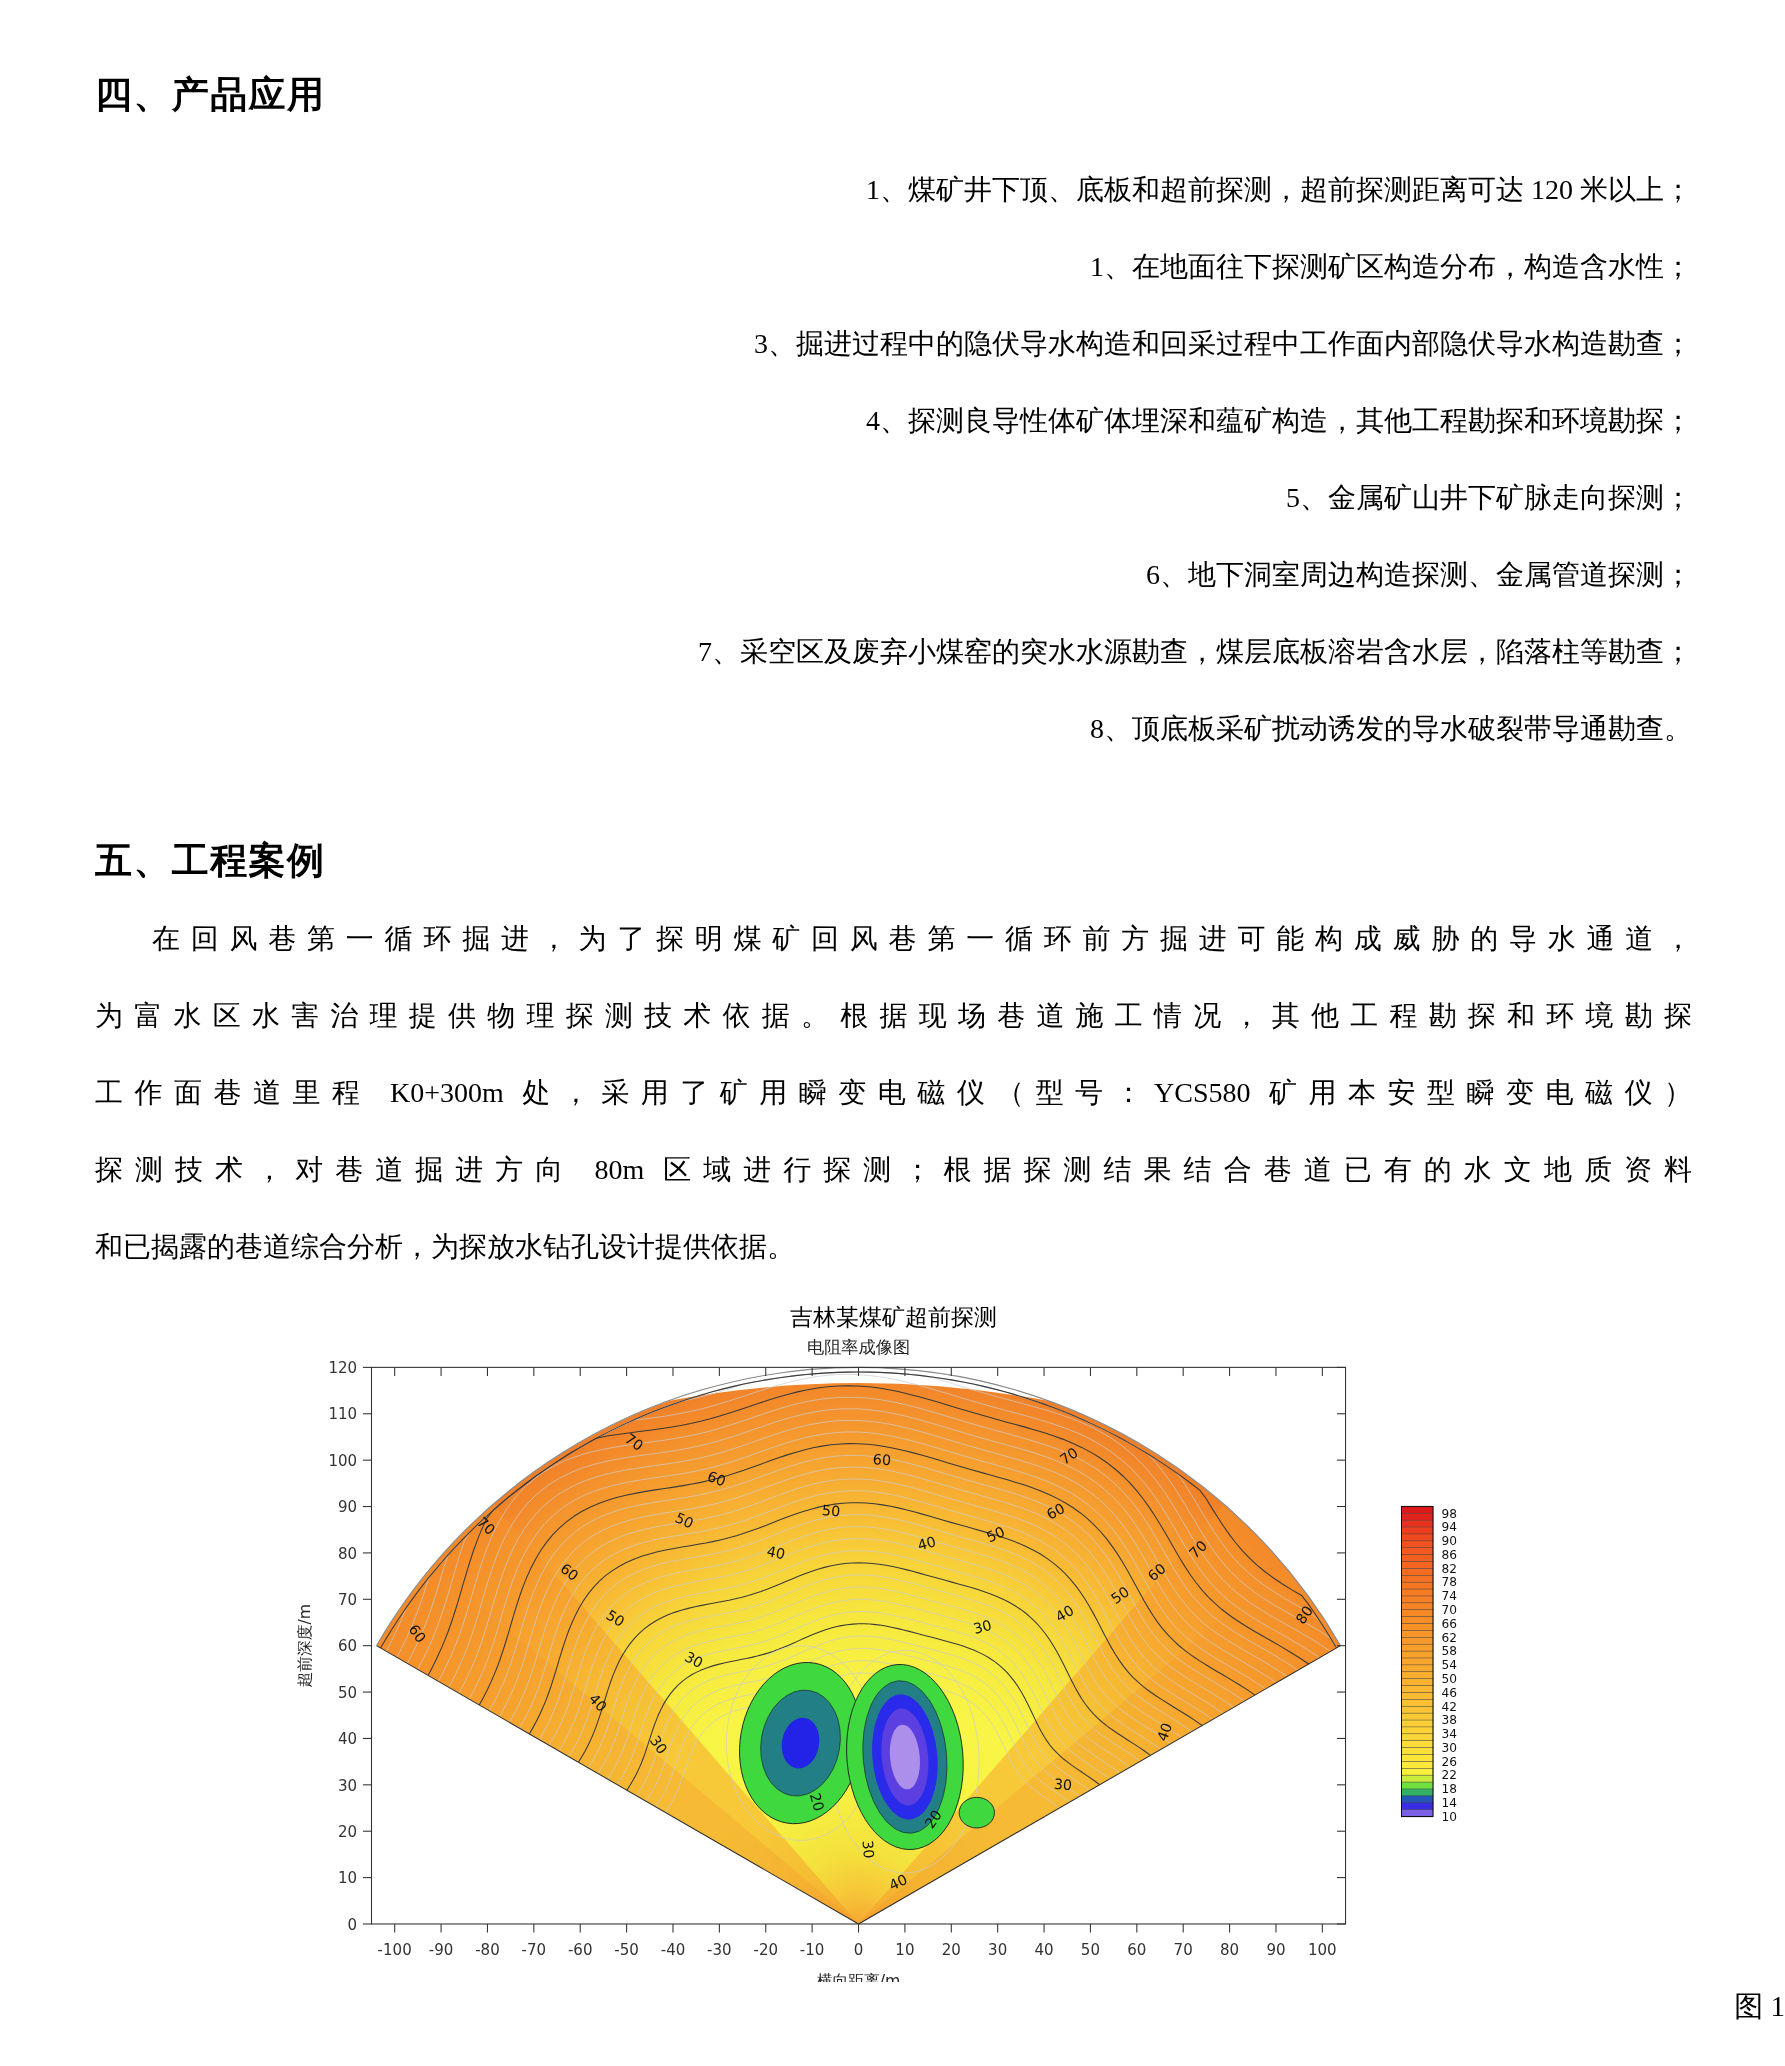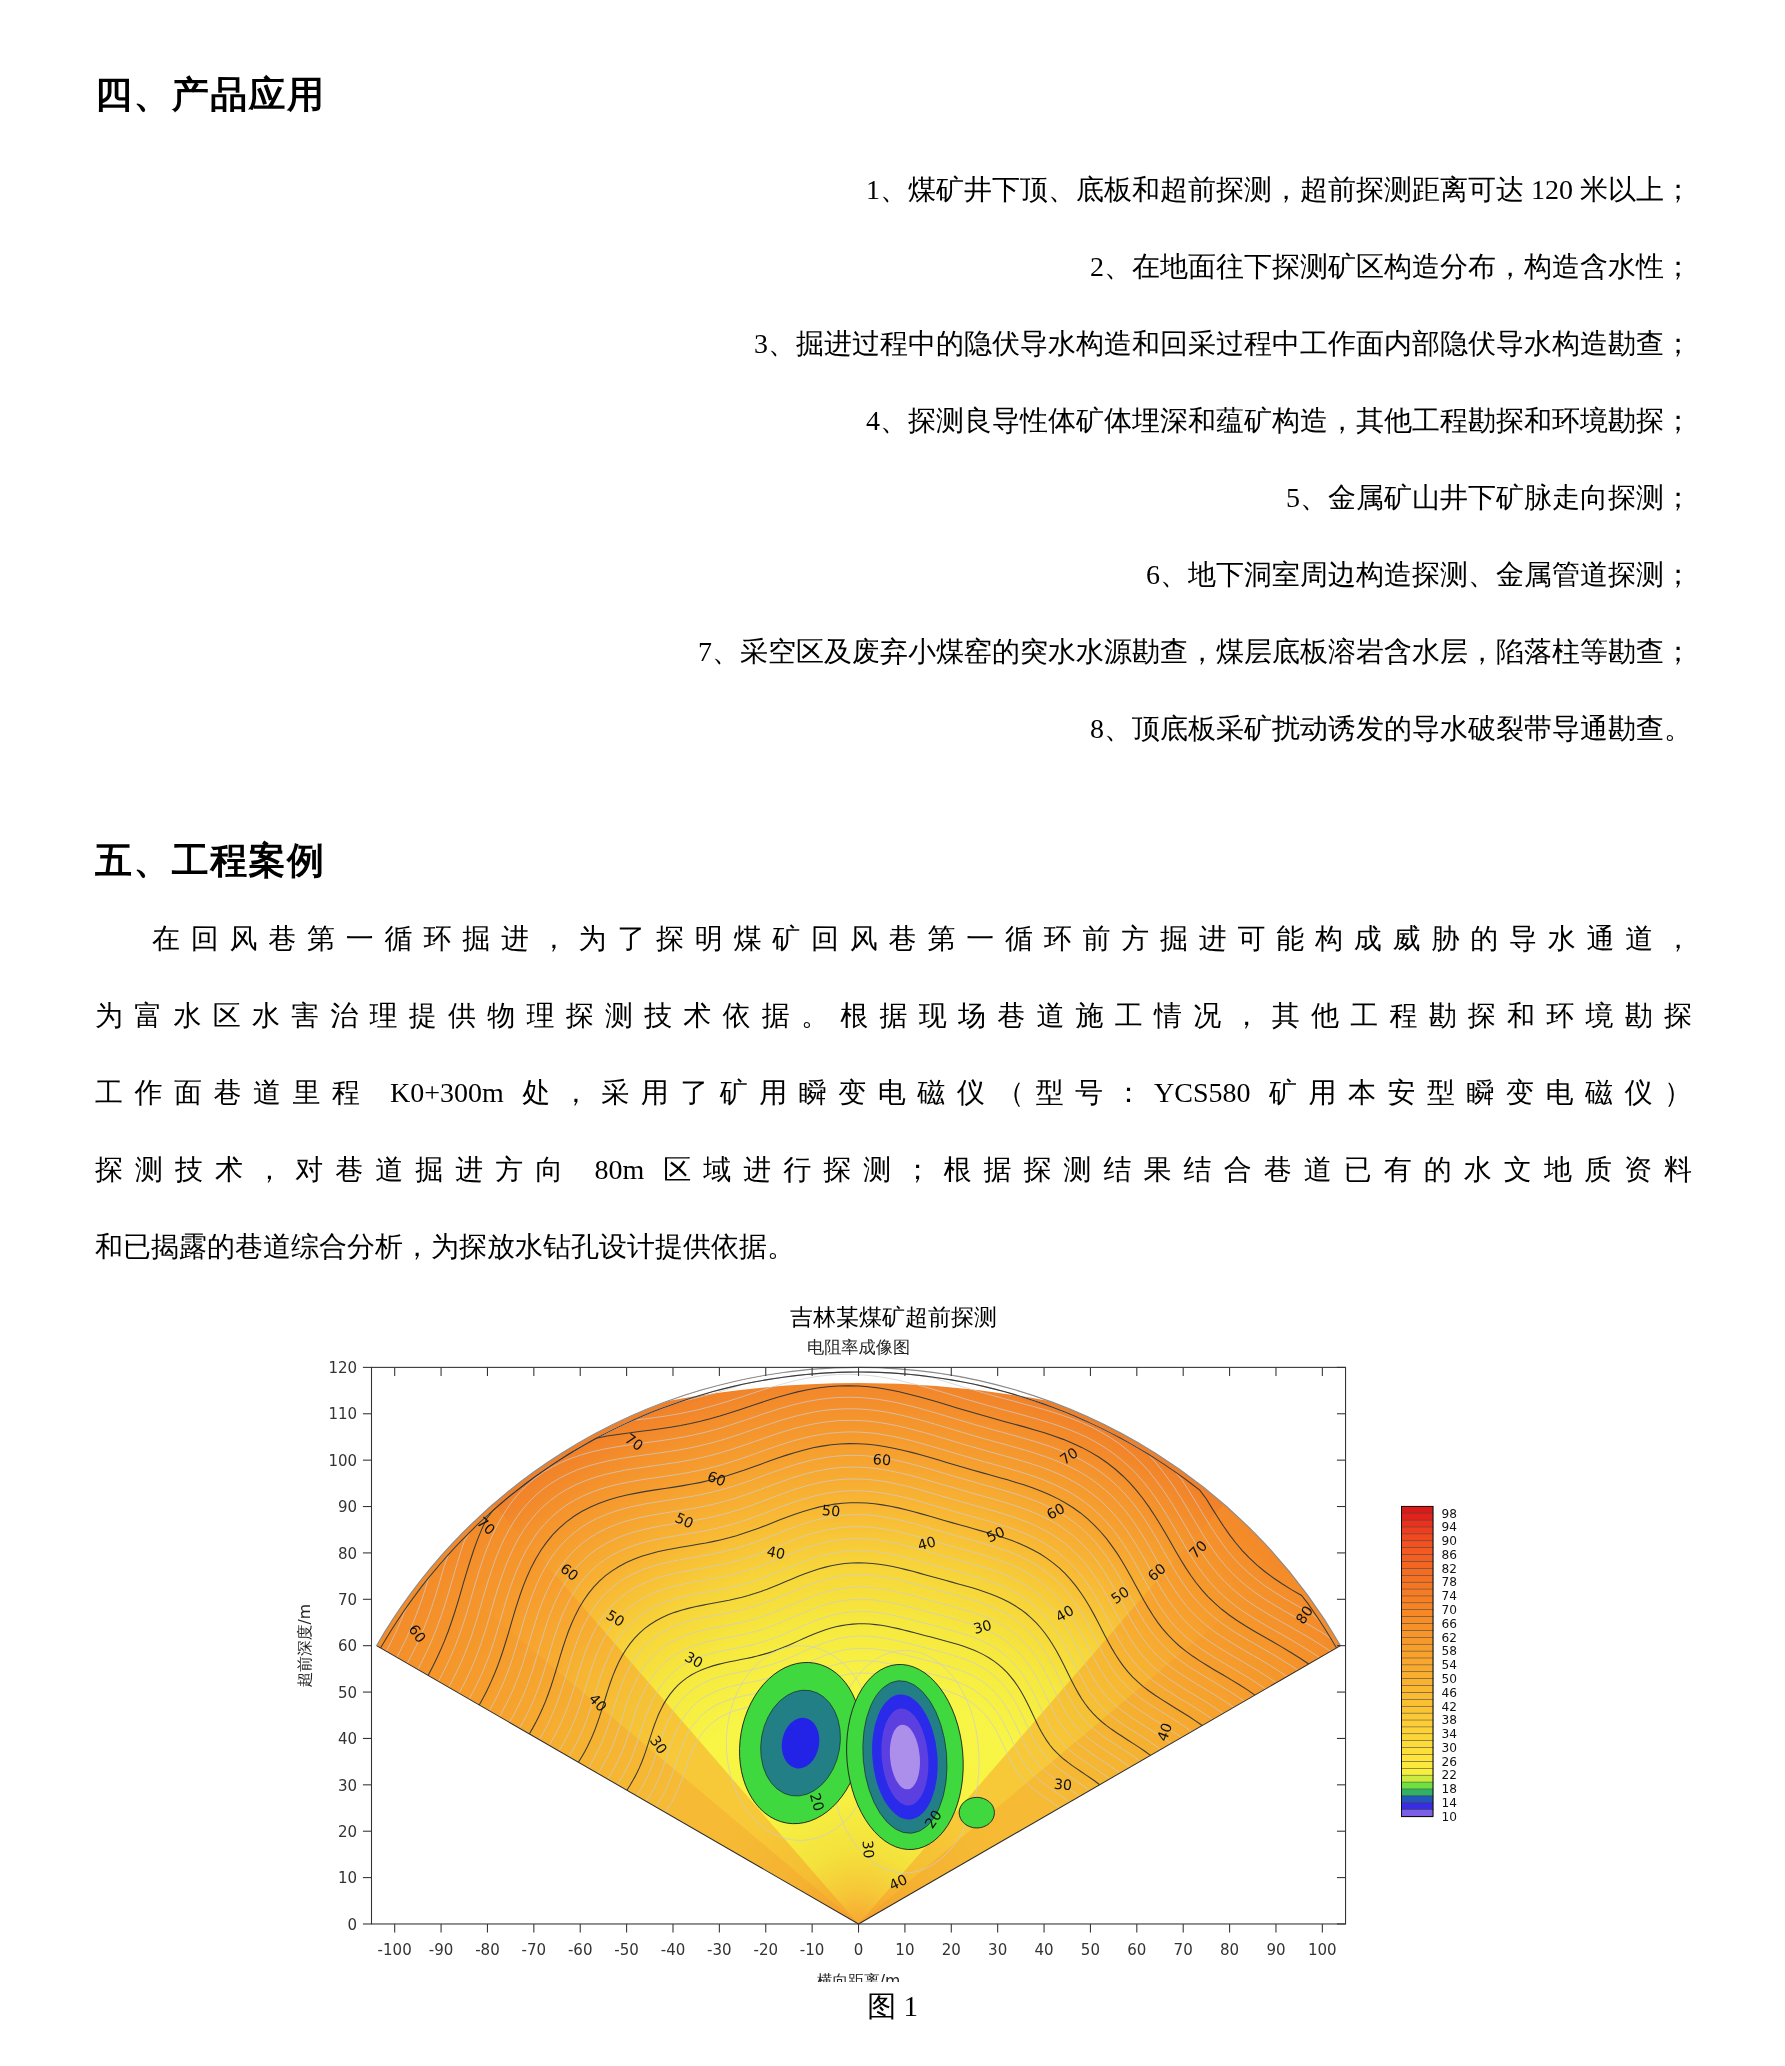--- a/index.html
+++ b/index.html
@@ -28,33 +28,33 @@
     width:1597px;
   }
   .pline.first { text-indent:57px; }
   .pline.last { text-align-last:left; }
   .fig-title {
     margin-top:17px; text-align:center; font-size:23px;
   }
   .fig-chart-wrap { margin-left:271px; }
   svg text { font-family:"DejaVu Sans", sans-serif; }
   .fig-caption {
-    text-align:center; font-size:29px; margin-top:2.9px;
+    text-align:right; font-size:29px; margin-top:2.9px;
   }
 </style>
 </head>
 <body>
 
 <div class="content">
 
   <h2 class="sec-heading" id="sec4-heading">四、产品应用</h2>
 
   <ul class="app-list">
     <li>1、煤矿井下顶、底板和超前探测，超前探测距离可达 120 米以上；</li>
-    <li>2、在地面往下探测矿区构造分布，构造含水性；</li>
+    <li>1、在地面往下探测矿区构造分布，构造含水性；</li>
     <li>3、掘进过程中的隐伏导水构造和回采过程中工作面内部隐伏导水构造勘查；</li>
     <li>4、探测良导性体矿体埋深和蕴矿构造，其他工程勘探和环境勘探；</li>
     <li>5、金属矿山井下矿脉走向探测；</li>
     <li>6、地下洞室周边构造探测、金属管道探测；</li>
     <li>7、采空区及废弃小煤窑的突水水源勘查，煤层底板溶岩含水层，陷落柱等勘查；</li>
     <li>8、顶底板采矿扰动诱发的导水破裂带导通勘查。</li>
   </ul>
 
   <h2 class="sec-heading" id="sec5-heading">五、工程案例</h2>
 

